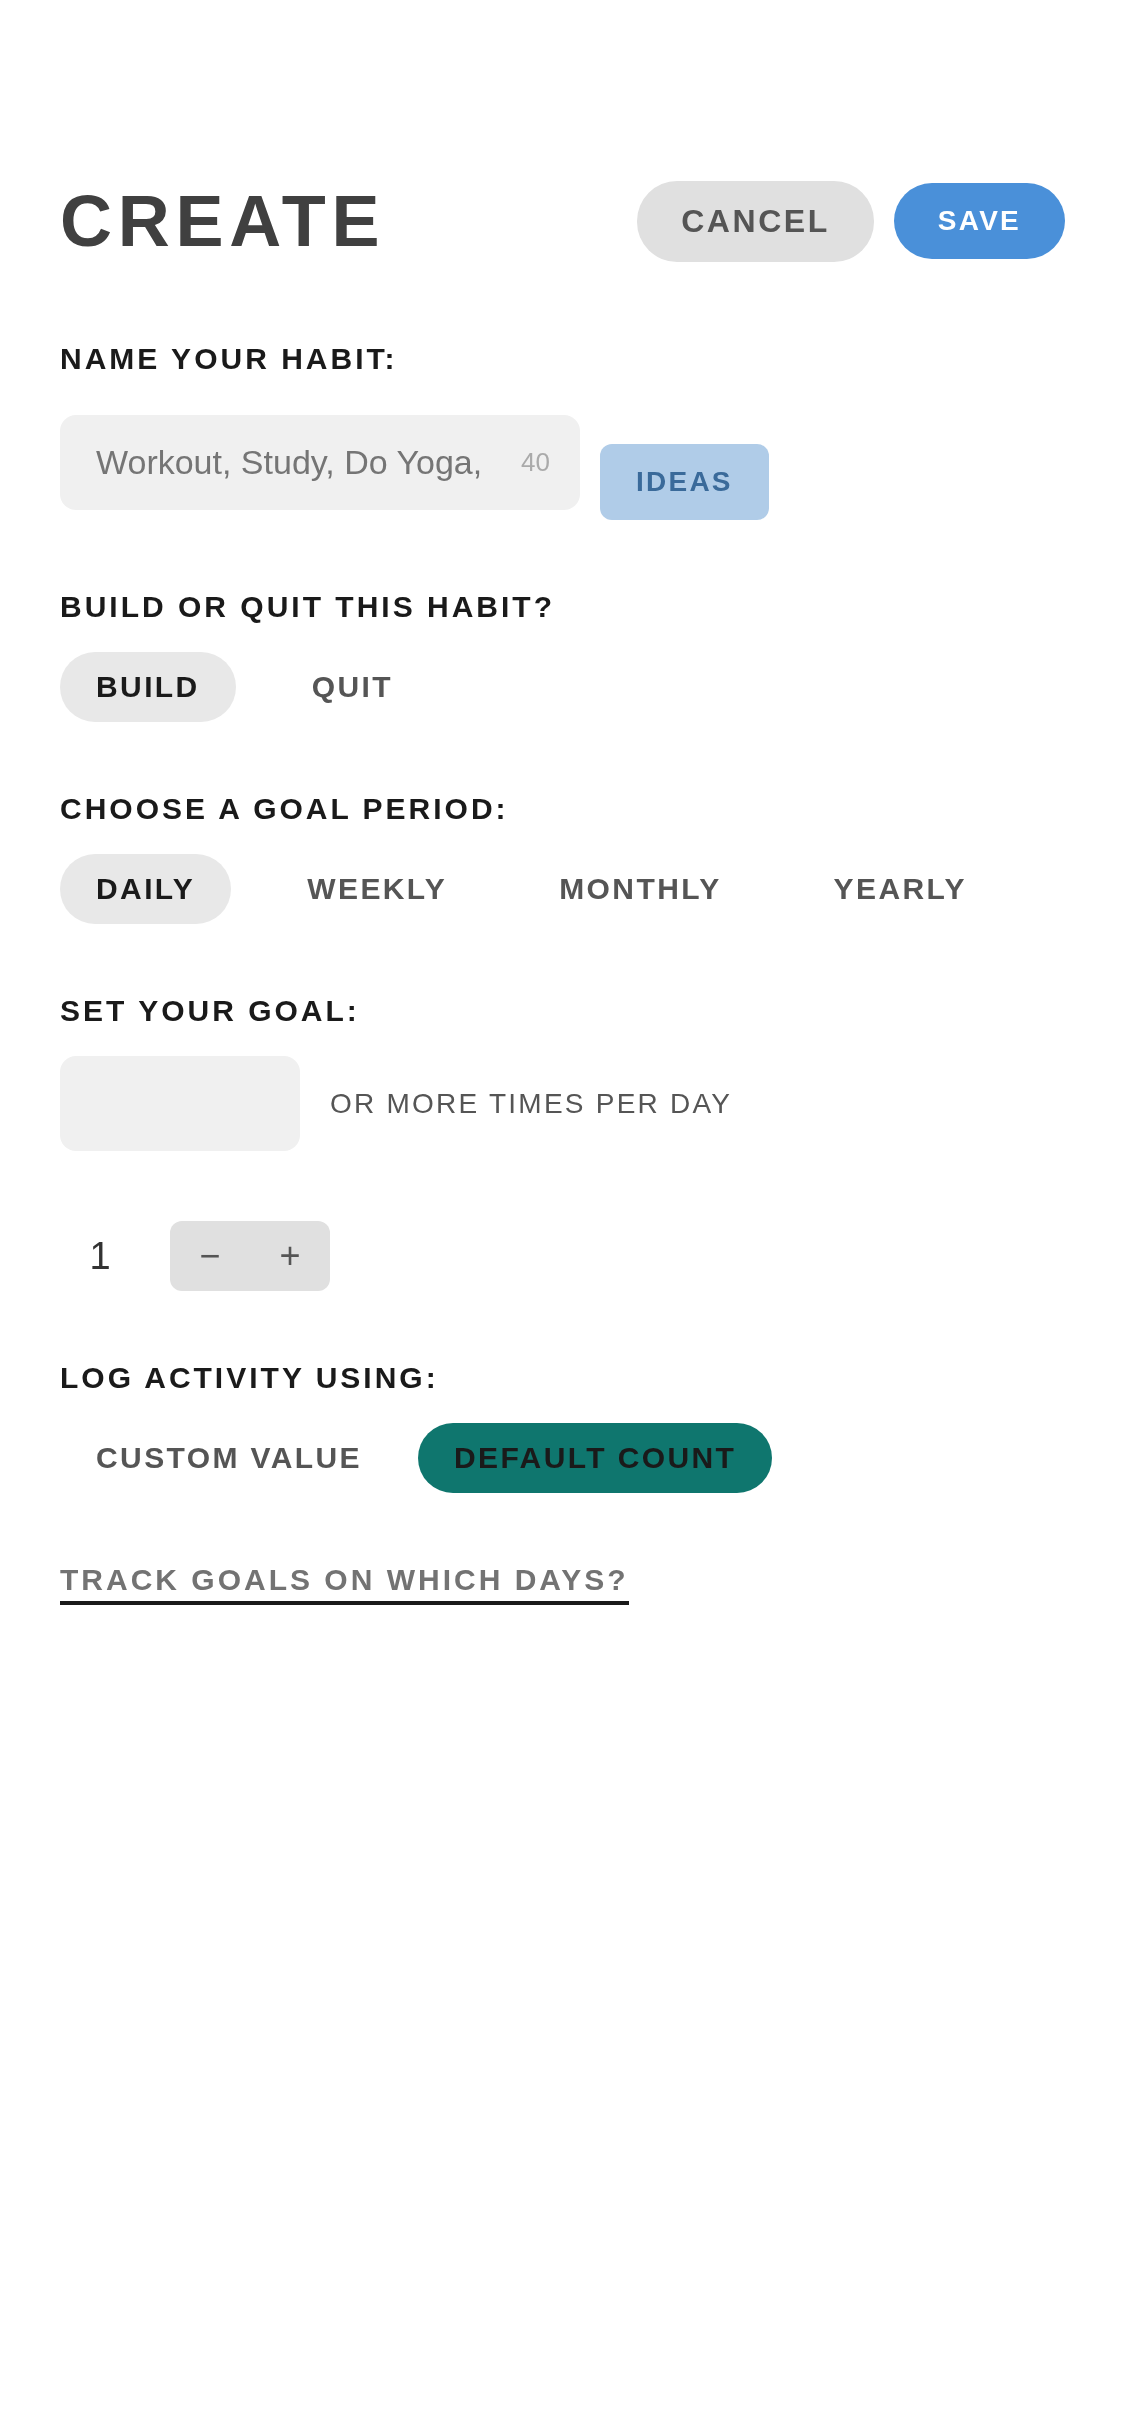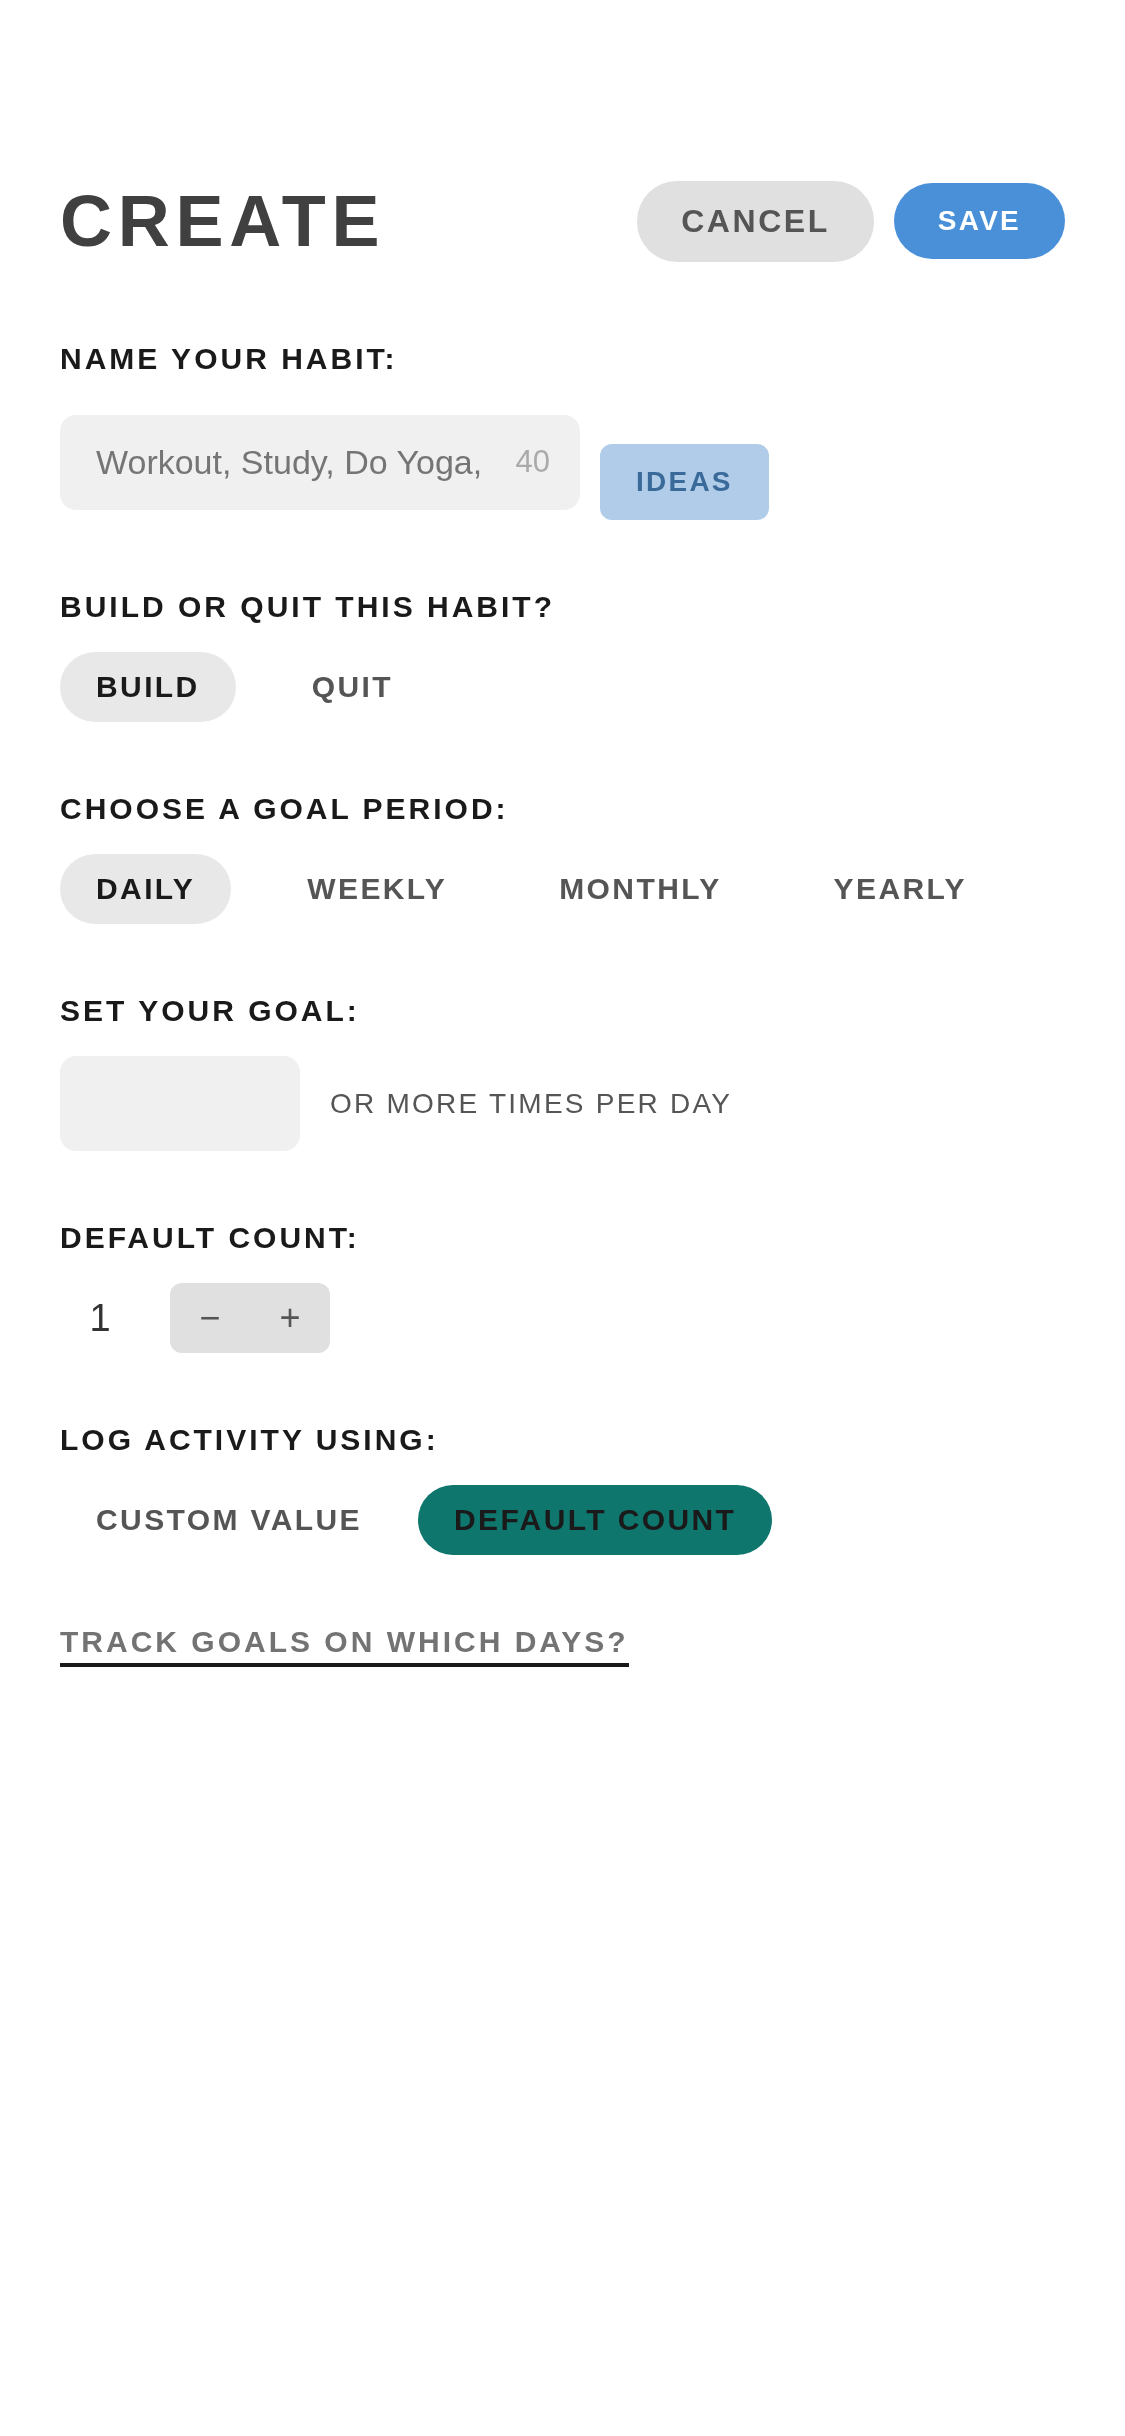--- a/index.html
+++ b/index.html
@@ -97,21 +97,21 @@
       border: none;
       border-radius: 16px;
       padding: 28px 36px;
       font-size: 34px;
       color: #aaa;
       outline: none;
       max-width: 520px;
     }
 
     .char-count {
-      font-size: 31px;
+      font-size: 26px;
       color: #aaa;
       margin-left: -80px;
       margin-right: 20px;
     }
 
     .btn-ideas {
       background: #b0cce8;
       color: #3a6a9a;
       border: none;
       border-radius: 12px;
@@ -328,21 +328,20 @@
 
   <div class="section">
     <div class="section-label">SET YOUR GOAL:</div>
     <div class="goal-row">
       <input class="goal-input" type="text" style="">
       <span class="goal-label">OR MORE TIMES PER DAY</span>
     </div>
   </div>
 
   <div class="section">
-    <div class="section-label">DEFAULT COUNT:</div>
     <div class="count-row">
       <span class="count-value">1</span>
       <div class="stepper-group">
         <button class="stepper-btn minus">−</button>
         <button class="stepper-btn plus">+</button>
       </div>
     </div>
   </div>
 
   <div class="section">

